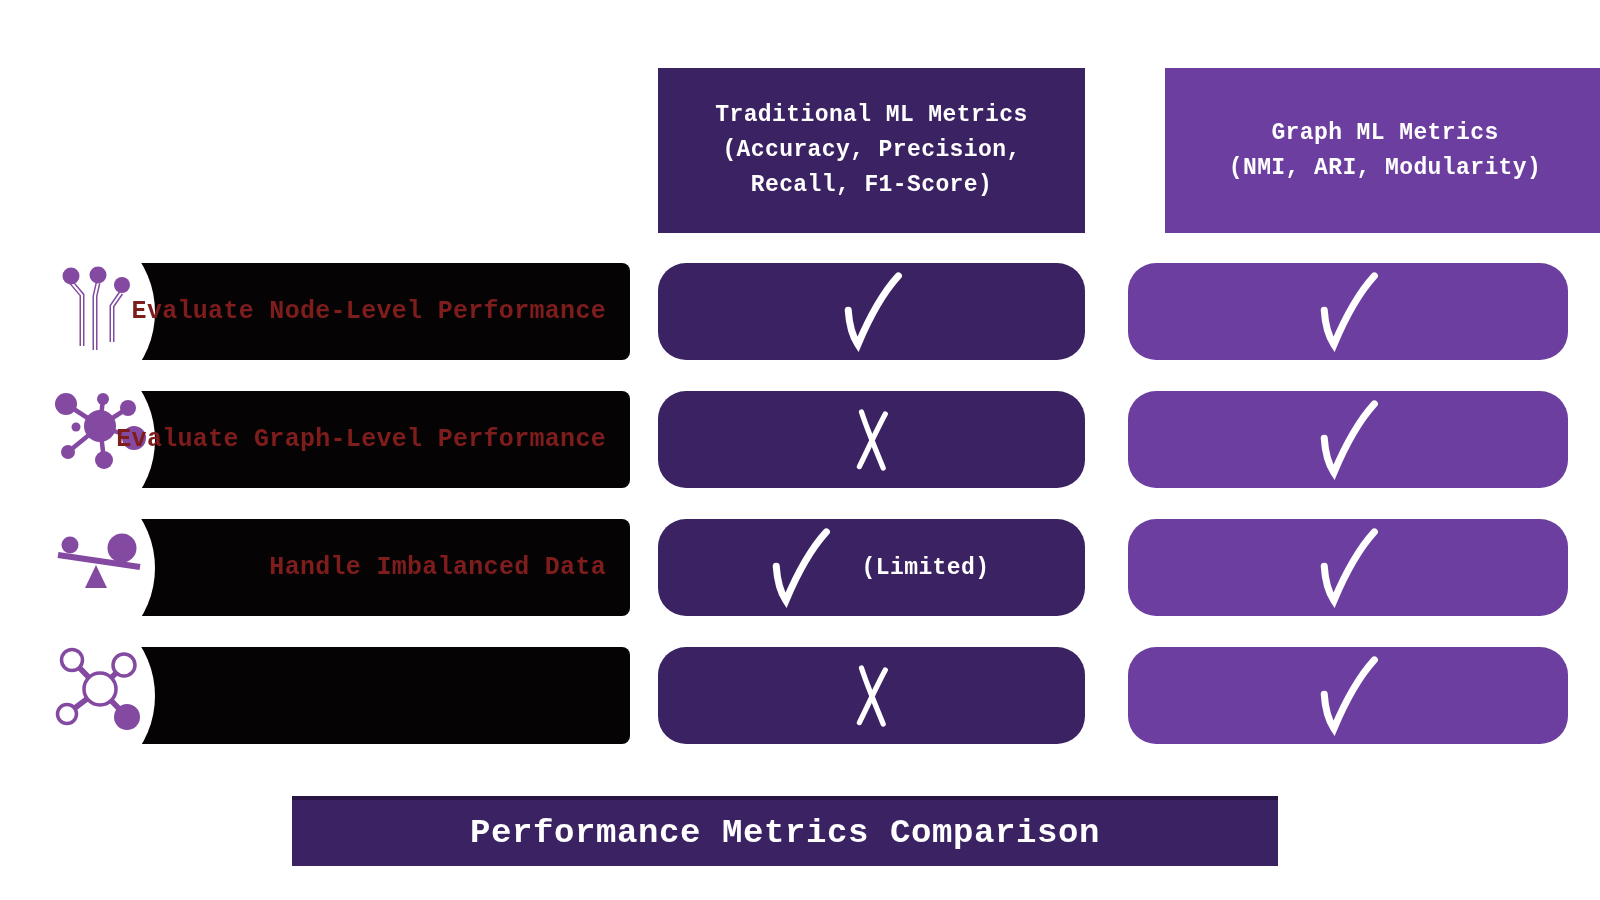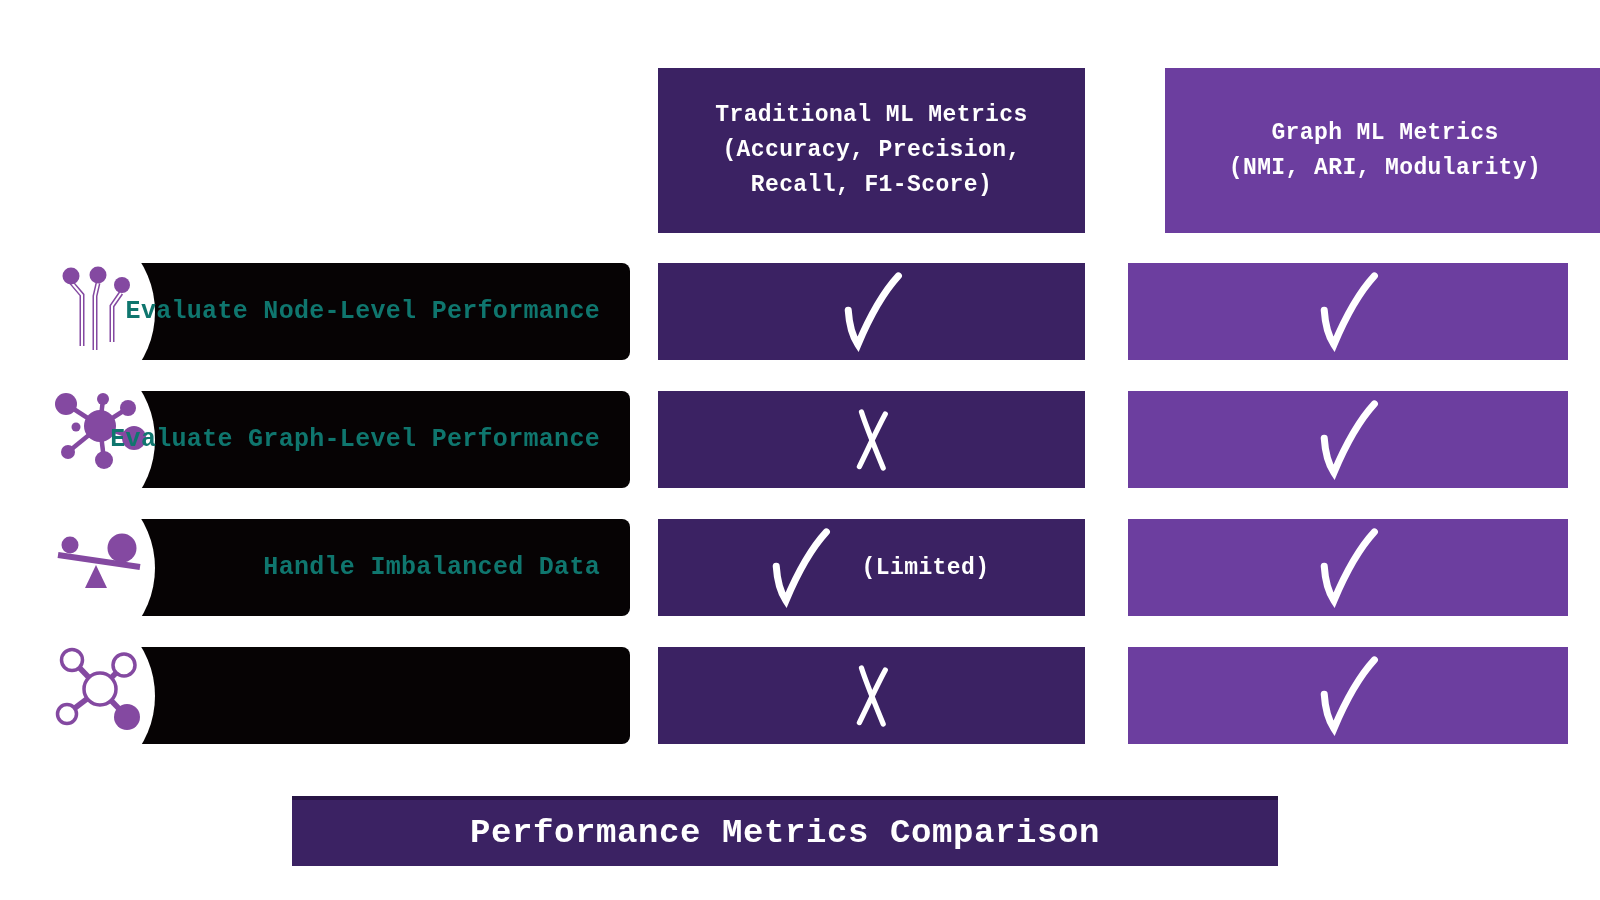--- a/index.html
+++ b/index.html
@@ -24,27 +24,27 @@
     position:absolute;left:100px;top:0;width:530px;height:97px;
     background:var(--near-black);border-radius:8px;
   }
   .notch{
     position:absolute;left:-35px;top:-46px;width:190px;height:190px;
     border-radius:50%;background:#fff;
   }
   .icon{position:absolute;left:42px;top:-7px;width:132px;height:117px;display:none;}
   .icon.cluster-box{top:-10px;width:140px;height:122px;}
   .label{
-    position:absolute;left:106px;top:0;width:530px;height:97px;box-sizing:border-box;
+    position:absolute;left:112px;top:0;width:530px;height:97px;box-sizing:border-box;
     display:flex;align-items:center;justify-content:flex-end;padding-right:36px;
-    color:#0f766e;font-size:25px;font-weight:700;letter-spacing:.3px;white-space:nowrap;
+    color:#7f1d1d;font-size:25px;font-weight:700;letter-spacing:.3px;white-space:nowrap;
   }
   .cell{
     position:absolute;top:0;height:97px;display:flex;align-items:center;
-    justify-content:center;gap:16px;color:#fff;
+    justify-content:center;gap:16px;color:#fff;border-radius:28px;
   }
   .cell.trad{left:658px;width:427px;background:var(--dark-purple);}
   .cell.graph{left:1128px;width:440px;background:var(--medium-purple);}
   .mark-check{width:92px;height:88px;display:none;}
   .mark-x{width:70px;height:80px;display:none;}
   .note{font-size:23px;font-weight:700;letter-spacing:.4px;}
   
   .footer{
     position:absolute;left:292px;top:796px;width:986px;height:70px;box-sizing:border-box;
     background:var(--dark-purple);border-top:4px solid rgba(22,8,40,.5);

